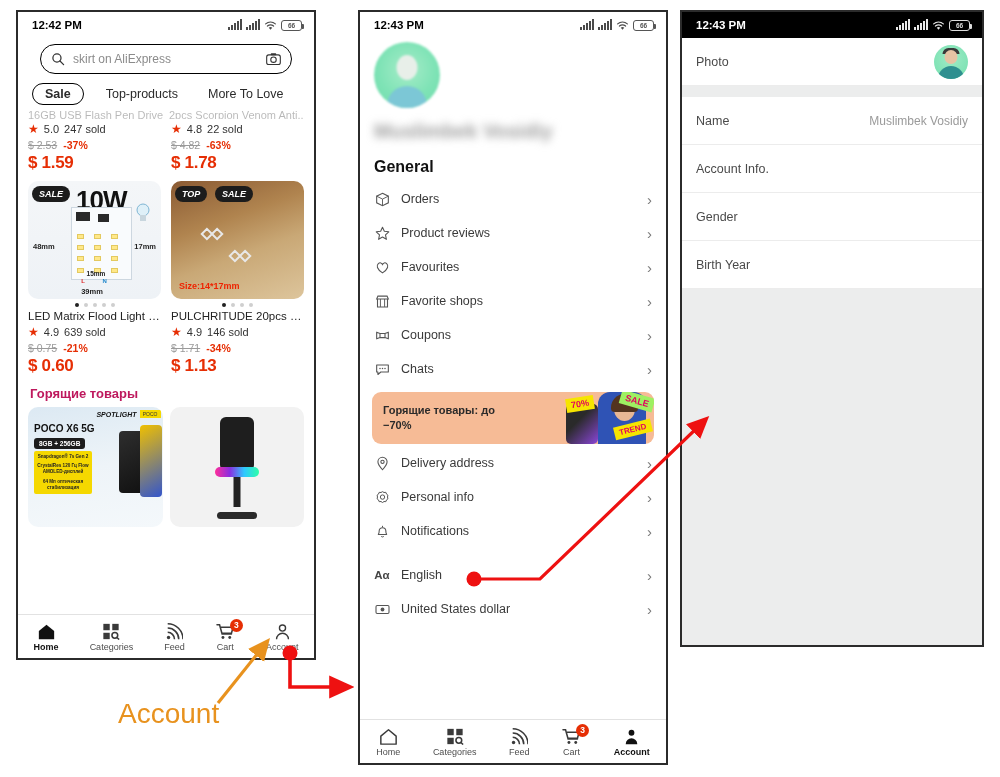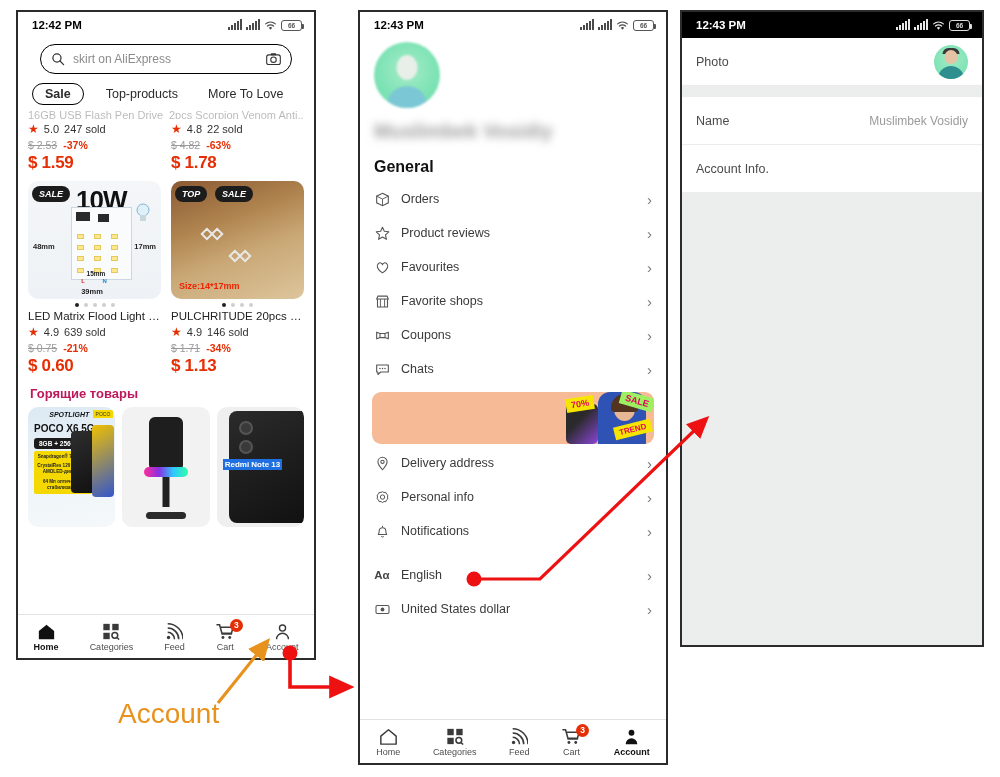--- a/index.html
+++ b/index.html
@@ -374,26 +374,20 @@
         </div>
         <div style="position:absolute;right:18px;top:24px;width:26px;height:62px;background:linear-gradient(150deg,#2e2e2e,#111);border-radius:4px"></div>
         <div style="position:absolute;right:1px;top:18px;width:22px;height:72px;background:linear-gradient(150deg,#f0c000,#3355cc);border-radius:4px"></div>
       </div>
       <div class="hotcard hot2">
         <div style="position:absolute;left:50%;top:10px;transform:translateX(-50%);width:34px;height:54px;background:#1e1e1e;border-radius:6px"></div>
         <div style="position:absolute;left:50%;top:60px;transform:translateX(-50%);width:44px;height:10px;background:linear-gradient(90deg,#ff2e9a,#8a2ee0,#2ec8ff,#2effa8);border-radius:6px"></div>
         <div style="position:absolute;left:50%;top:70px;transform:translateX(-50%);width:7px;height:30px;background:#222"></div>
         <div style="position:absolute;left:50%;bottom:8px;transform:translateX(-50%);width:40px;height:7px;background:#2a2a2a;border-radius:4px"></div>
       </div>
-      <div class="hotcard hot3">
-        <div style="position:absolute;left:12px;top:4px;right:-10px;bottom:4px;background:linear-gradient(150deg,#2b2b2b,#101010);border-radius:8px"></div>
-        <div style="position:absolute;left:22px;top:14px;width:14px;height:14px;border-radius:50%;background:#3a3a3a;border:2px solid #555"></div>
-        <div style="position:absolute;left:22px;top:33px;width:14px;height:14px;border-radius:50%;background:#3a3a3a;border:2px solid #555"></div>
-        <span style="position:absolute;left:6px;top:52px;background:#1f6fe0;color:#fff;font-size:8px;font-weight:bold;padding:1px 2px;white-space:nowrap">Redmi Note 13 </span>
-      </div>
     </div>
 
     <div class="bottomnav">
       <div class="navitem active">
         <span class="navicon">
           <svg width="19" height="17" viewBox="0 0 22 20">
               <path d="M2 9.5 L11 2 L20 9.5 L20 19 L2 19 Z" fill="#111"></path>
             </svg>
         </span>
         <span class="lbl">Home</span>
@@ -537,20 +531,21 @@
             <circle cx="6" cy="7.8" r=".9" fill="#555"></circle>
             <circle cx="9" cy="7.8" r=".9" fill="#555"></circle>
             <circle cx="12" cy="7.8" r=".9" fill="#555"></circle>
           </svg>
       </span>
       <span>Chats</span>
       <span class="chev">›</span>
     </div>
 
     <div class="promo">
+      <div class="ptxt">Горящие товары: до −70%</div>
       <div class="phoneimg"></div>
       <div class="lady"></div>
       <div class="face"></div>
       <div class="hair"></div>
       <div class="tag70">70%</div>
       <div class="tagsale">SALE</div>
       <div class="tagtrend">TREND</div>
     </div>
 
 
@@ -696,20 +691,28 @@
           <span class="b"></span>
         </span>
     </div>
     <div class="pgap"></div>
     <div class="prow">
       <span>Name</span>
       <span class="val">Muslimbek Vosidiy</span>
     </div>
     <div class="prow">
       <span>Account Info.</span>
+      <span class="val"></span>
+    </div>
+    <div class="prow">
+      <span>Gender</span>
+      <span class="val"></span>
+    </div>
+    <div class="prow">
+      <span>Birth Year</span>
       <span class="val"></span>
     </div>
     <div class="pgap"></div>
     <div class="pfill"></div>
   </div>
 
   <svg class="anno">
     <defs>
       <marker id="arrowOrange" markerWidth="7" markerHeight="7" refX="3" refY="3.2" orient="auto">
         <path d="M0,0 L7,3.2 L0,6.4 Z" fill="#e8921e"></path>

